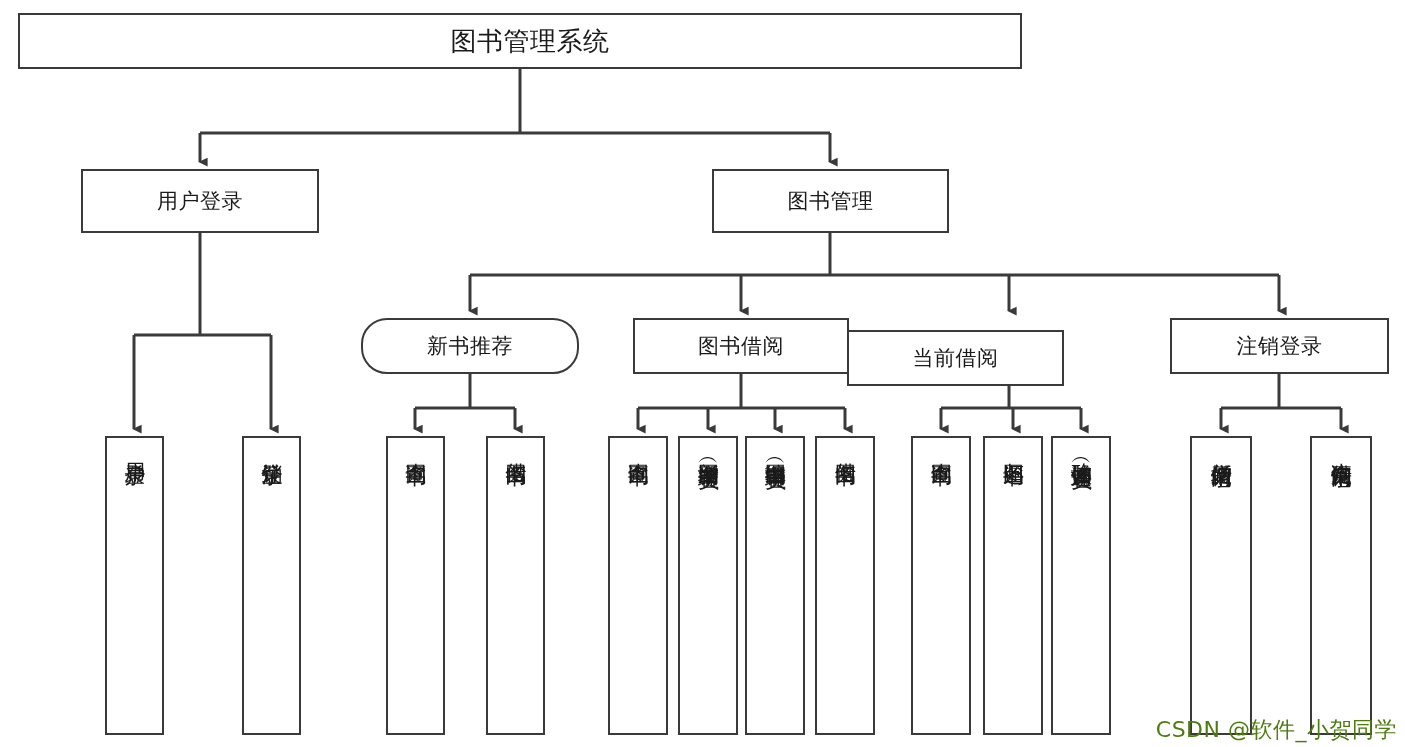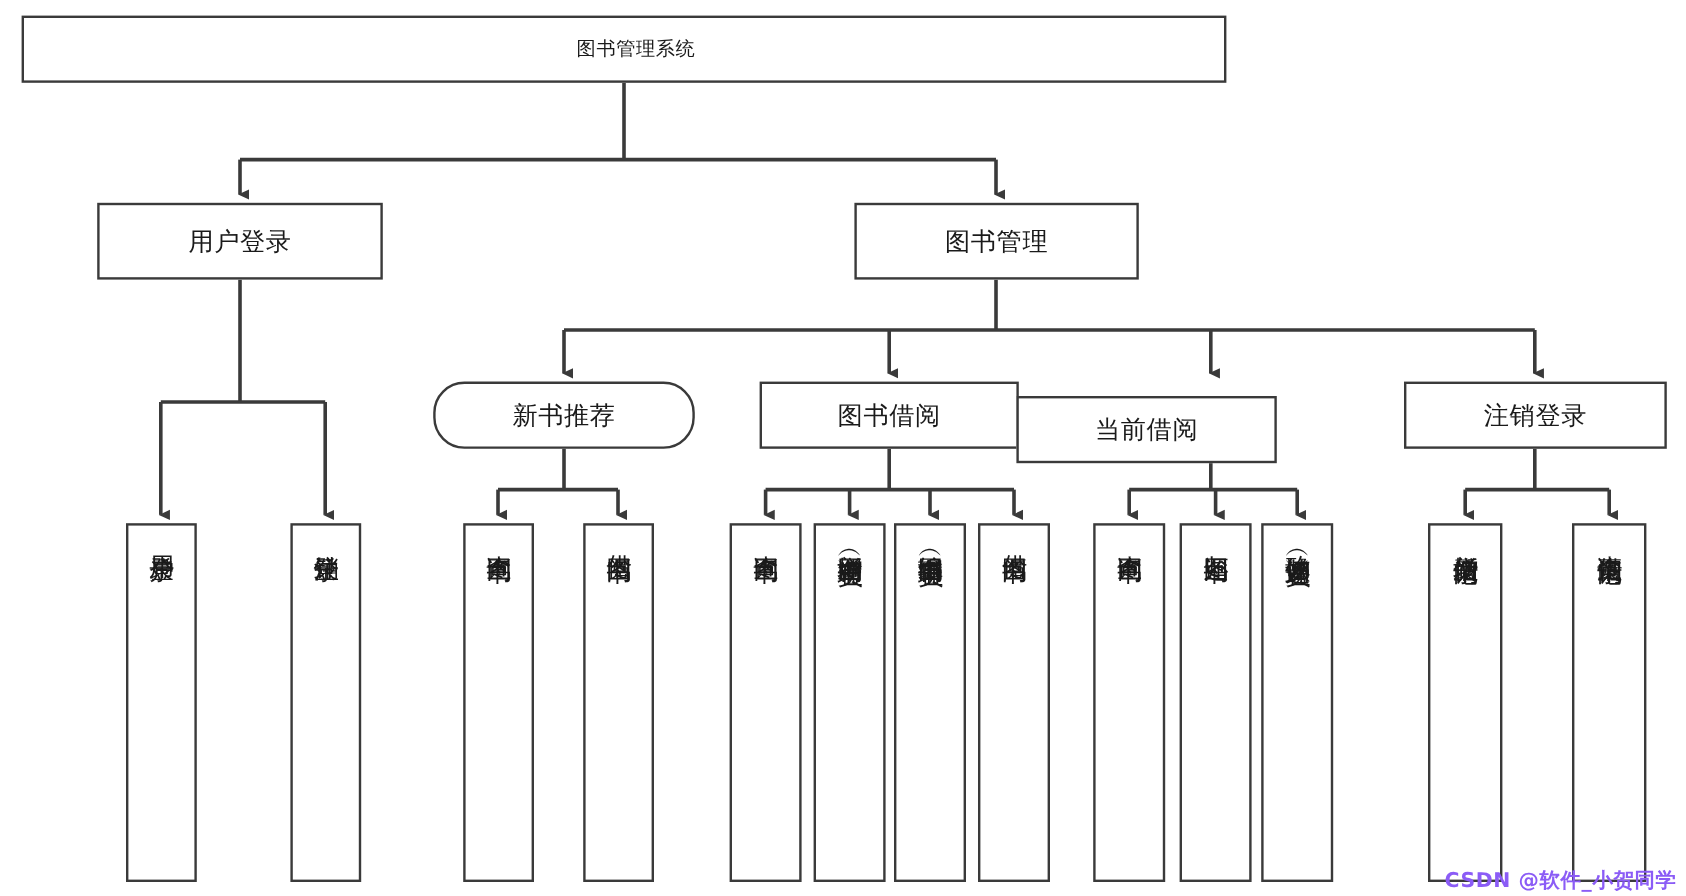--- a/index.html
+++ b/index.html
@@ -50,31 +50,30 @@
   }
   .node.vertical .node-label {
     writing-mode: vertical-rl;
     text-orientation: upright;
     font-size: 21px;
     line-height: 1.28;
     letter-spacing: 1px;
     white-space: normal;
     max-height: 100%;
   }
-  .node.root .node-label { font-size: 16px; margin-left: 20px; }
+  .node.root .node-label { font-size: 26px; margin-left: 20px; }
   .watermark {
     position: absolute;
     right: 8px;
     bottom: 2px;
-    font-size: 17px;
-    color: #8b5cf6;
+    font-size: 22px;
+    color: #4d7c0f;
     letter-spacing: 0.5px;
     z-index: 5;
     white-space: nowrap;
-    font-weight: bold;
   }
 </style>
 </head>
 <body>
 
 <div id="diagram-root">
 
   <svg class="connector-layer" viewBox="0 0 1405 747" xmlns="http://www.w3.org/2000/svg">
     <defs>
       <marker id="arrowhead" markerWidth="10" markerHeight="10" refX="4.6" refY="7.6" orient="auto" markerUnits="userSpaceOnUse">

